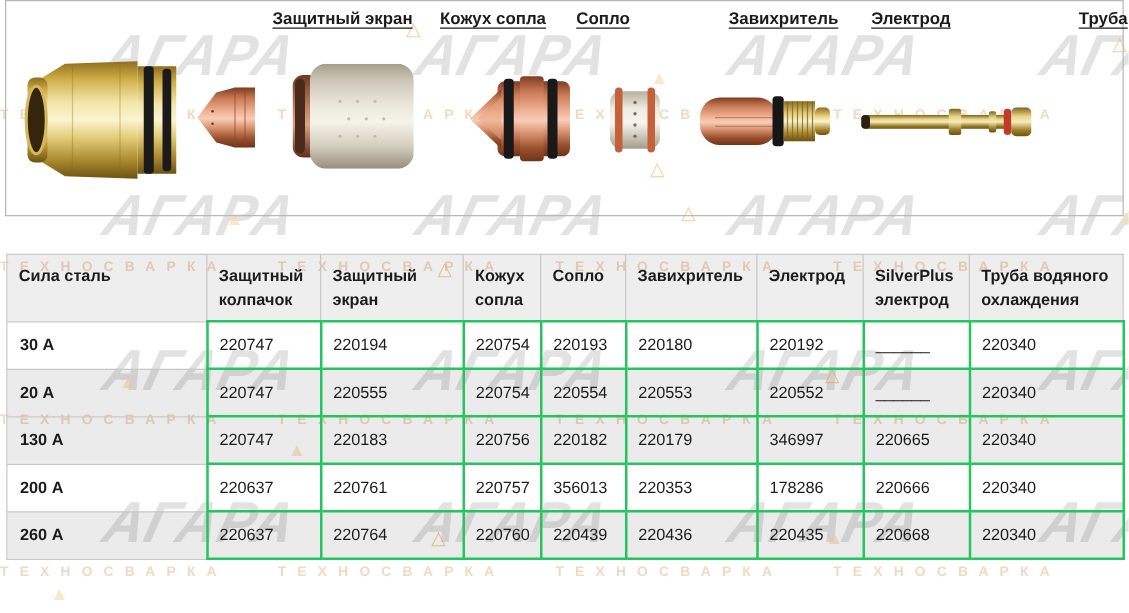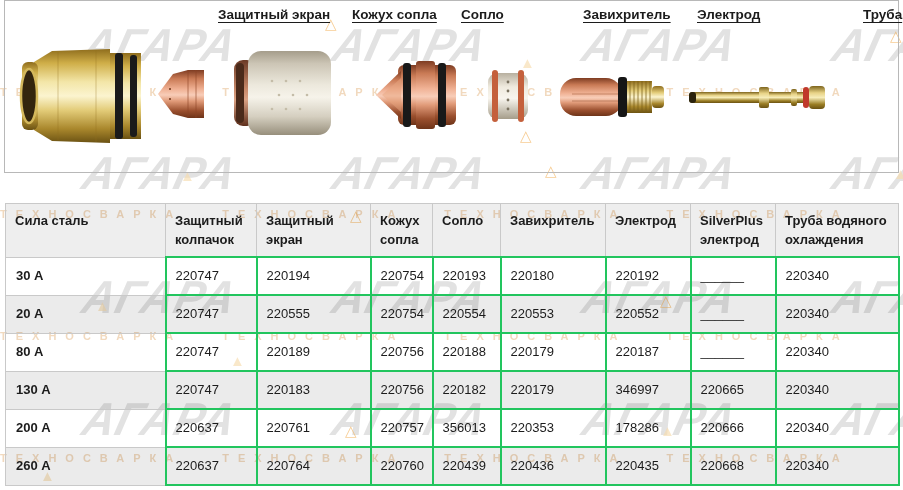--- a/index.html
+++ b/index.html
@@ -312,31 +312,20 @@
             <td class="current">20 А</td>
             <td class="data">220747</td>
             <td class="data">220555</td>
             <td class="data">220754</td>
             <td class="data">220554</td>
             <td class="data">220553</td>
             <td class="data">220552</td>
             <td class="data">______</td>
             <td class="data">220340</td>
           </tr>
-          <tr class="plain">
-            <td class="current">80 А</td>
-            <td class="data">220747</td>
-            <td class="data">220189</td>
-            <td class="data">220756</td>
-            <td class="data">220188</td>
-            <td class="data">220179</td>
-            <td class="data">220187</td>
-            <td class="data">______</td>
-            <td class="data">220340</td>
-          </tr>
           <tr class="alt">
             <td class="current">130 А</td>
             <td class="data">220747</td>
             <td class="data">220183</td>
             <td class="data">220756</td>
             <td class="data">220182</td>
             <td class="data">220179</td>
             <td class="data">346997</td>
             <td class="data">220665</td>
             <td class="data">220340</td>

